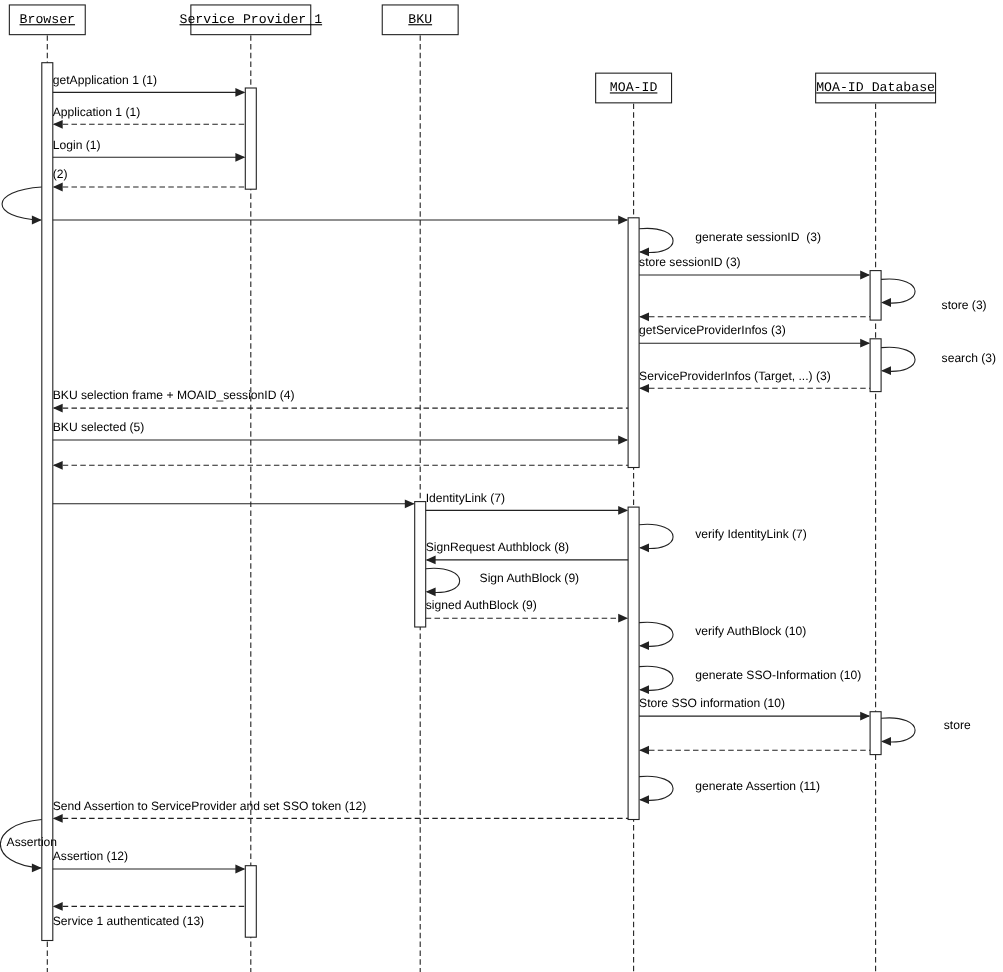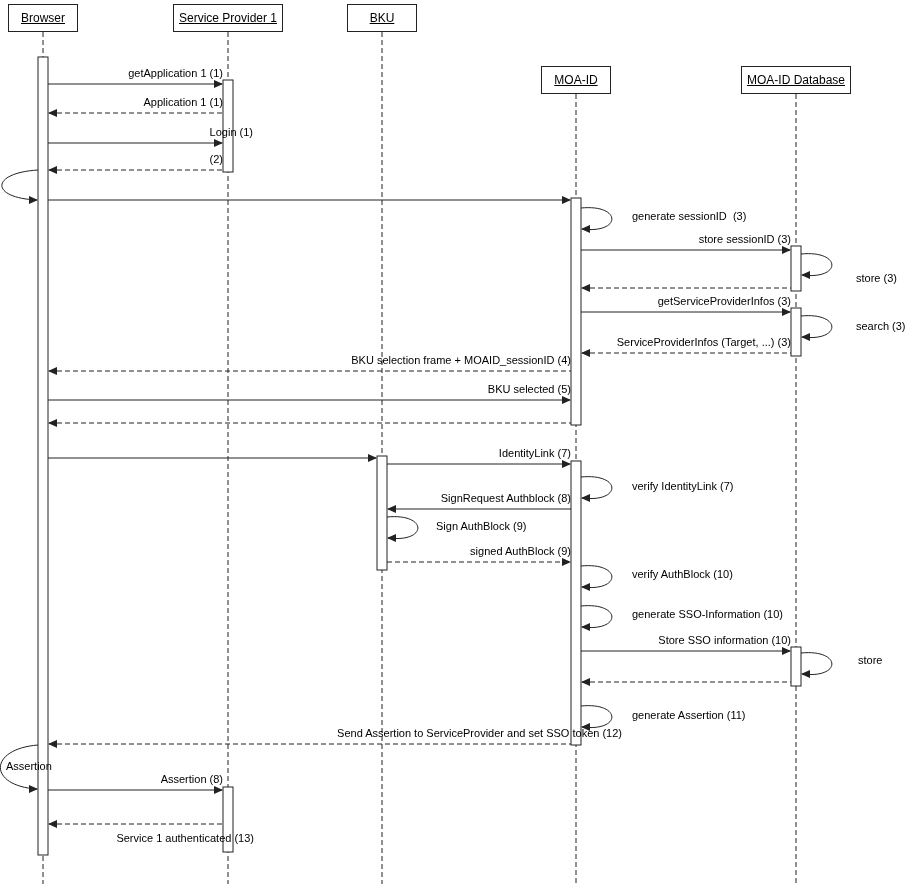--- a/index.html
+++ b/index.html
@@ -5,23 +5,23 @@
   * { margin:0; padding:0; box-sizing:border-box; }
   html,body { background:#ffffff; font-family:"Liberation Sans", sans-serif; color:#000; }
   .canvas { position:relative; width:912px; height:884px; background:#fff; overflow:hidden; }
   .layer { position:absolute; left:0; top:0; }
   svg line, svg path { stroke:#222; stroke-width:1; fill:none; }
   svg polygon { fill:#222; stroke:none; }
   svg rect { fill:#fff; stroke:#222; stroke-width:1; }
   .dash { stroke-dasharray:5 3; }
   .actor-box { position:absolute; height:28px; border:1px solid #222; background:#fff;
                display:flex; align-items:center; justify-content:center; font-size:12px; }
-  .actor-box .u { text-decoration:underline; white-space:nowrap; }
+  .actor-box .u { text-decoration:underline; white-space:nowrap;font-family:Liberation Mono, monospace; }
   .msg-label { position:absolute; font-size:11px; line-height:13px; white-space:pre; }
-  .center { text-align:right;padding-left:32px; }
+  .center { text-align:left; }
 </style>
 </head>
 <body>
 
 <div class="canvas">
 
   <svg class="layer" width="912" height="884" viewBox="0 0 912 884">
 
     <line x1="43" y1="32" x2="43" y2="884" class="dash"></line>
     <line x1="228" y1="32" x2="228" y2="884" class="dash"></line>
@@ -202,16 +202,16 @@
   <div class="msg-label center" style="left:387px;top:492px;width:184px">SignRequest Authblock (8)</div>
   <div class="msg-label" style="left:436px;top:520px">Sign AuthBlock (9)</div>
   <div class="msg-label center" style="left:387px;top:545px;width:184px">signed AuthBlock (9)</div>
   <div class="msg-label" style="left:632px;top:568px">verify AuthBlock (10)</div>
   <div class="msg-label" style="left:632px;top:608px">generate SSO-Information (10)</div>
   <div class="msg-label center" style="left:581px;top:634px;width:210px">Store SSO information (10)</div>
   <div class="msg-label" style="left:858px;top:654px">store</div>
   <div class="msg-label" style="left:632px;top:709px">generate Assertion (11)</div>
   <div class="msg-label center" style="left:48px;top:727px;width:574px">Send Assertion to ServiceProvider and set SSO token (12)</div>
   <div class="msg-label" style="left:6px;top:760px">Assertion</div>
-  <div class="msg-label center" style="left:48px;top:773px;width:175px">Assertion (8)</div>
+  <div class="msg-label center" style="left:48px;top:773px;width:175px">Assertion (12)</div>
   <div class="msg-label center" style="left:48px;top:832px;width:206px">Service 1 authenticated (13)</div>
 
 </div>
 
 </body></html>

